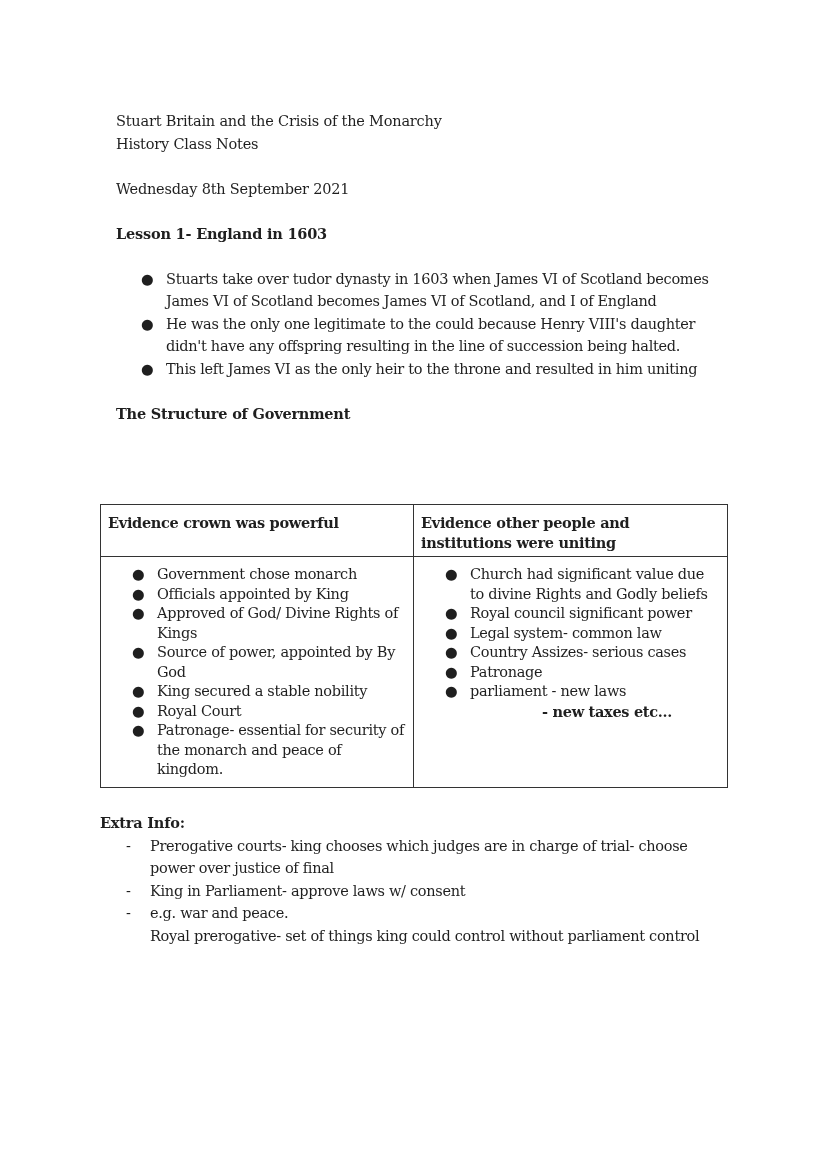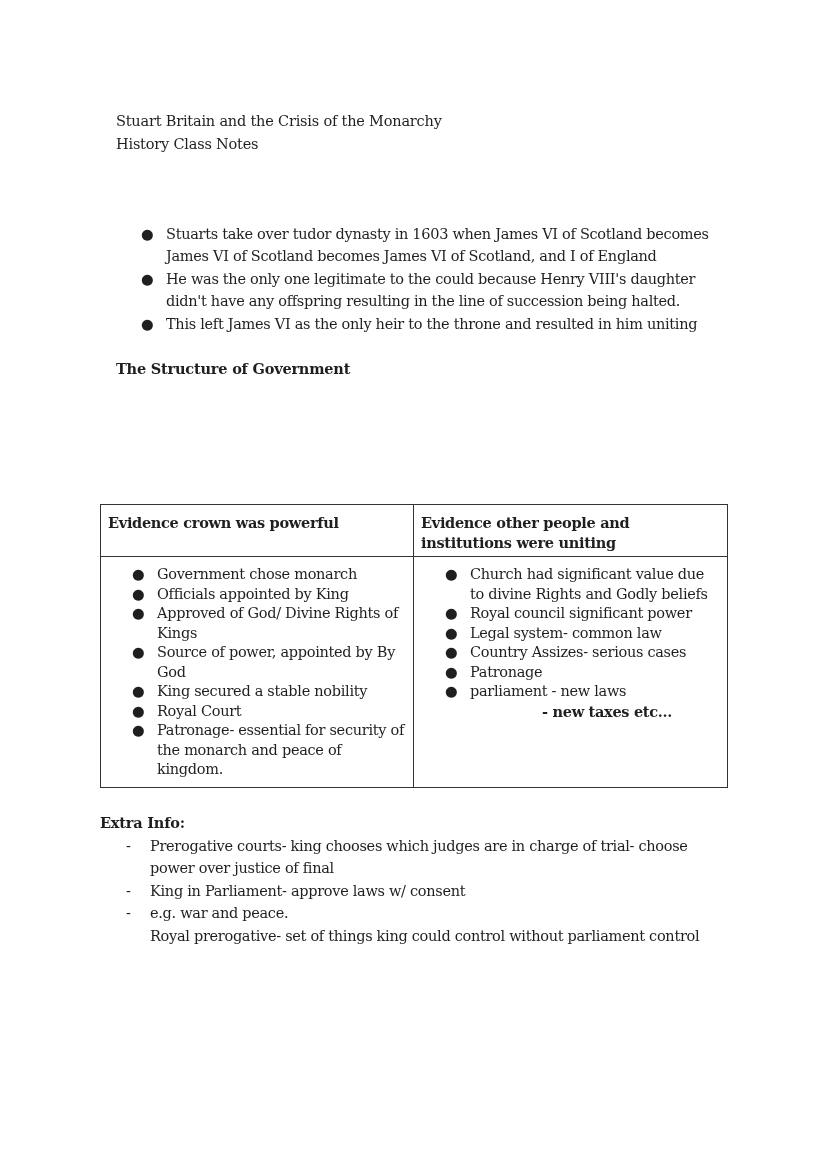--- a/index.html
+++ b/index.html
@@ -114,21 +114,23 @@
     #header-block .line:first-child { }
   </style>
 </head>
 <body>
 
 <div class="page">
   <div id="header-block">
     <div class="line">Stuart Britain and the Crisis of the Monarchy</div>
     <div class="line">History Class Notes</div>
     <div class="gap"></div>
-    <div class="gap"></div>
+    <div class="line">Wednesday 8th September 2021</div>
+    <div class="gap"></div>
+    <div class="line bold">Lesson 1- England in 1603</div>
     <div class="gap"></div>
   </div>
 
   <div>
     <ul class="bullets">
       <li>
         <span class="bullet">●</span>
         <div>Stuarts take over tudor dynasty in 1603 when James VI of Scotland becomes</div>
         <div>James VI of Scotland becomes James VI of Scotland, and I of England</div>
       </li>

